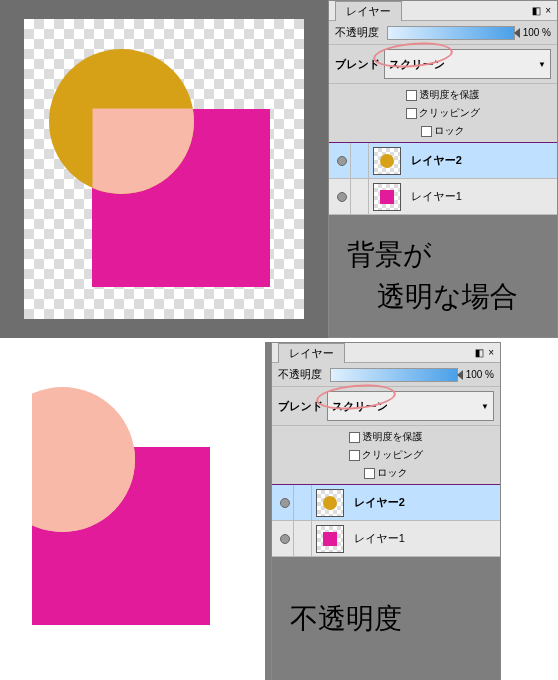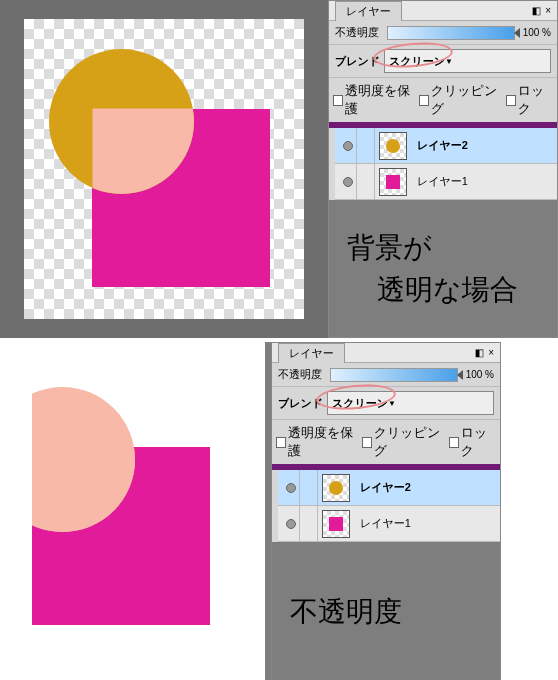--- a/index.html
+++ b/index.html
@@ -65,45 +65,44 @@
   }
   .opacity-val { font-size: 10px; white-space: nowrap; }
   
   .blend-row {
     display: flex; align-items: center; gap: 4px; padding: 4px 6px;
     border-bottom: 1px solid #bbb; background: #d7d7d7;
     position: relative;
     font-weight: bold;
   }
   .blend-select {
-    flex: 1; height: 24px; border: 1px solid #888; background: #eee;
-    display: flex; align-items: center; 
+    flex: 1; height: 30px; border: 1px solid #888; background: #eee;
+    display: flex; align-items: center; justify-content: space-between;
     padding: 0 4px; font-size: 11px;
   }
   .blend-arrow { font-size: 8px; }
   .blend-circle {
     position: absolute; left: 44px; top: -2px; width: 80px; height: 24px;
     border: 2px solid #e8898d; border-radius: 50%; transform: rotate(-5deg);
     pointer-events: none;
   }
   
   .checks-row {
     display: flex; align-items: center; gap: 4px; padding: 4px 4px;
-    border-bottom: 6px solid #701a75; background: #d7d7d7;
-    font-size: 13px; justify-content: space-between;
+    border-bottom: 1px solid #701a75; background: #d7d7d7;
+    font-size: 10px; justify-content: space-between; flex-direction: column;
   }
   .check { display: flex; align-items: center; gap: 2px; }
   .check-box { width: 11px; height: 11px; border: 1px solid #666; background: #fff; }
   
   .layers { background: #d7d7d7; }
   .layer {
     display: flex; align-items: center; height: 36px;
     border-bottom: 1px solid #bbb; padding: 0 4px; gap: 4px;
     background: #e8e8e8;
-    margin-left: 6px;
   }
   .layer.selected { background: #bfe0ff; }
   .vis-dot {
     width: 10px; height: 10px; border-radius: 50%; background: #999; border: 1px solid #666;
   }
   .vis-col { width: 18px; display: flex; justify-content: center; border-right: 1px solid #bbb; height: 100%; align-items: center; }
   .gap-col { width: 14px; border-right: 1px solid #bbb; height: 100%; }
   .thumb {
     width: 28px; height: 28px; border: 1px solid #555; background: #fff; position: relative;
     display: flex; align-items: center; justify-content: center;

